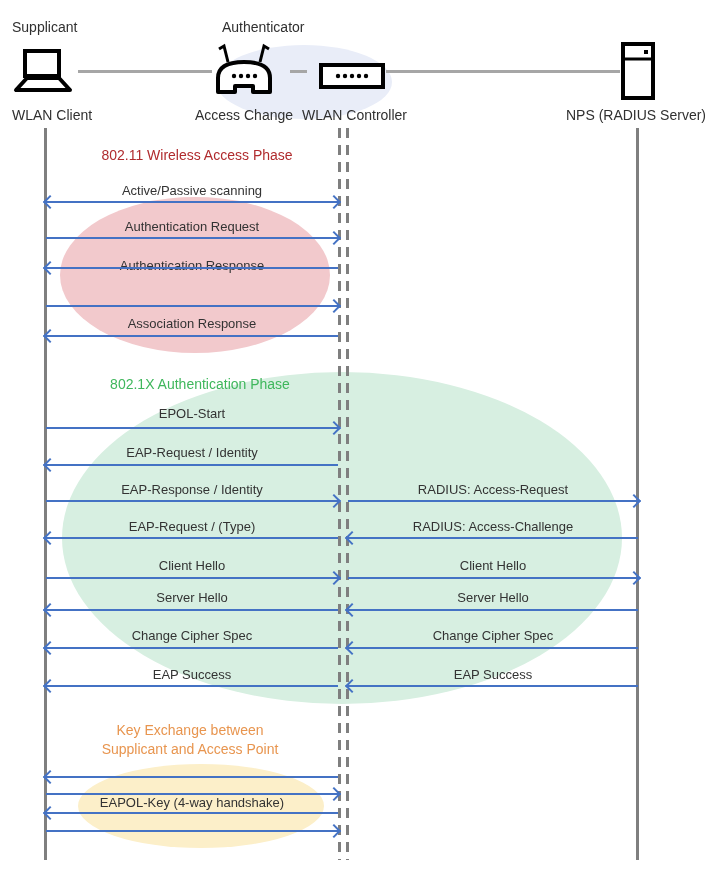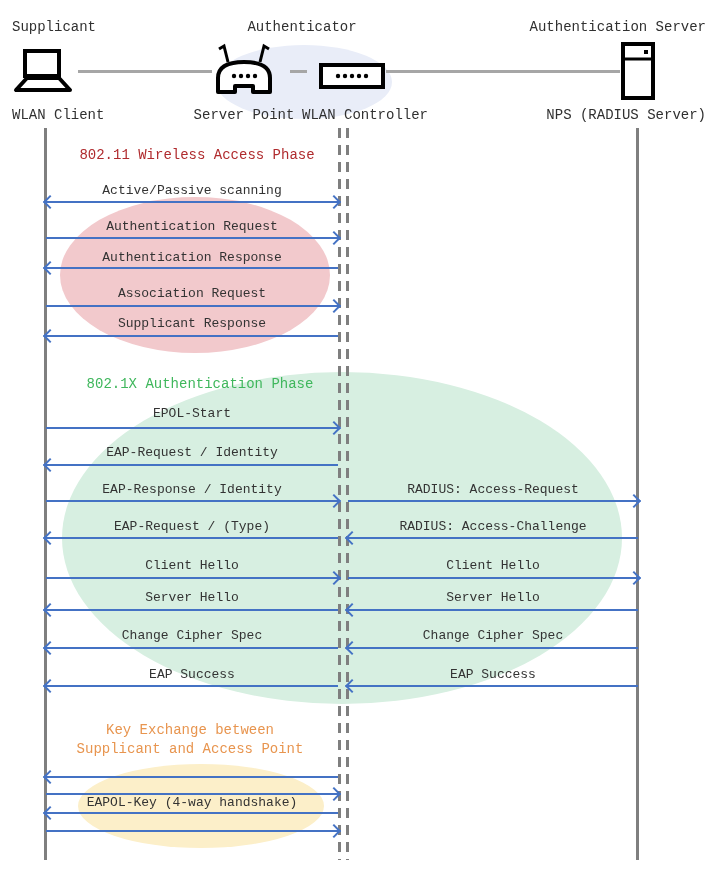--- a/index.html
+++ b/index.html
@@ -1,18 +1,18 @@
 <!DOCTYPE html>
 <html style="--arrow: #4472C4; --lifeline: #7F7F7F; --connector: #A6A6A6; --phase1: #B02B2E; --phase2: #3FB75C; --phase3: #E8954F; --ellipse_pink: #F2C9CC; --ellipse_green: #D7EFE1; --ellipse_yellow: #FCEFC9; --ellipse_blue: #E9EDF8;"><head>
 <meta charset="utf-8">
 <style>
   html,body{margin:0;padding:0;background:#ffffff;}
   .canvas{
     position:relative;width:713px;height:875px;background:#fff;
-    font-family:Liberation Mono, monospace;color:#3a3a3a;overflow:hidden;
+    font-family:Liberation Sans, sans-serif;color:#3a3a3a;overflow:hidden;
   }
   
   .ellipse{position:absolute;border-radius:50%;}
   #el-blue   {left:216px;top:45px; width:176px;height:74px; background:var(--ellipse_blue);}
   #el-pink   {left:60px; top:197px;width:270px;height:156px;background:var(--ellipse_pink);}
   #el-green  {left:62px; top:372px;width:560px;height:332px;background:var(--ellipse_green);}
   #el-yellow {left:78px; top:764px;width:246px;height:84px; background:var(--ellipse_yellow);}
   
   .lifeline{position:absolute;top:128px;height:732px;width:3px;background:var(--lifeline);}
   #ll-left {left:44px;}
@@ -21,21 +21,21 @@
   #ll-m1{left:338px;}
   #ll-m2{left:346px;}
   
   .connector{position:absolute;top:70px;height:3px;background:var(--connector);}
   #cn-1{left:78px; width:134px;}
   #cn-2{left:290px;width:17px;}
   #cn-3{left:386px;width:234px;}
   
   .toplbl{position:absolute;font-size:14px;white-space:nowrap;color:#303030;}
   #h-supplicant{left:12px;top:19px;}
-  #h-authenticator{left:222px;top:19px;width:160px;text-align:center;}
+  #h-authenticator{left:222px;top:19px;width:160px;text-align:left;}
   #h-authserver{left:520px;top:19px;width:186px;text-align:right;}
   #d-client{left:12px;top:107px;}
   #d-ap{left:188px;top:107px;width:112px;text-align:center;}
   #d-controller{left:302px;top:107px;width:120px;}
   #d-nps{left:520px;top:107px;width:186px;text-align:right;}
   
   .icon{position:absolute;}
   #ic-laptop    {left:12px; top:48px;}
   #ic-ap        {left:212px;top:42px;}
   #ic-controller{left:319px;top:63px;}
@@ -68,21 +68,20 @@
 
 <div class="canvas">
 
   <div class="ellipse" id="el-blue"></div>
   <div class="ellipse" id="el-pink"></div>
   <div class="ellipse" id="el-green"></div>
   <div class="ellipse" id="el-yellow"></div>
 
   <div class="toplbl" id="h-supplicant">Supplicant</div>
   <div class="toplbl" id="h-authenticator">Authenticator</div>
-  <div class="toplbl" id="h-authserver">Authentication Server</div>
 
   <div class="connector" id="cn-1"></div>
   <div class="connector" id="cn-2"></div>
   <div class="connector" id="cn-3"></div>
 
   <div class="icon" id="ic-laptop">
     <svg width="62" height="46" viewBox="0 0 62 46">
       <rect x="13" y="3" width="34" height="25" fill="#fff" stroke="#000" stroke-width="4"></rect>
       <path d="M4 42 L58 42 L47 30 L15 30 Z" fill="#fff" stroke="#000" stroke-width="4" stroke-linejoin="round"></path>
     </svg>
@@ -110,47 +109,46 @@
   </div>
   <div class="icon" id="ic-server">
     <svg width="34" height="58" viewBox="0 0 34 58">
       <rect x="2" y="2" width="30" height="54" fill="#fff" stroke="#000" stroke-width="4"></rect>
       <line x1="2" y1="17" x2="32" y2="17" stroke="#000" stroke-width="3"></line>
       <rect x="23" y="8" width="4" height="4" fill="#000"></rect>
     </svg>
   </div>
 
   <div class="toplbl" id="d-client">WLAN Client</div>
-  <div class="toplbl" id="d-ap">Server Point</div>
+  <div class="toplbl" id="d-ap">Access Change</div>
   <div class="toplbl" id="d-controller">WLAN Controller</div>
   <div class="toplbl" id="d-nps">NPS (RADIUS Server)</div>
 
   <div class="lifeline" id="ll-left"></div>
   <div class="lifeline dashed" id="ll-m1"></div>
   <div class="lifeline dashed" id="ll-m2"></div>
   <div class="lifeline" id="ll-right"></div>
 
   <div class="phase-title" id="p1">802.11 Wireless Access Phase</div>
   <div class="phase-title" id="p2">802.1X Authentication Phase</div>
   <div class="phase-title" id="p3a">Key Exchange between</div>
   <div class="phase-title" id="p3b">Supplicant and Access Point</div>
 
   <div class="lbl lspan" style="top:183px">Active/Passive scanning</div>
   <div class="arrow lspan both" style="top:201px"></div>
 
   <div class="lbl lspan" style="top:219px">Authentication Request</div>
   <div class="arrow lspan right" style="top:237px"></div>
 
-  <div class="lbl lspan" style="top:250px">Authentication Response</div>
+  <div class="lbl lspan" style="top:258px">Authentication Response</div>
   <div class="arrow lspan left" style="top:267px"></div>
 
-  <div class="lbl lspan" style="top:286px">Association Request</div>
   <div class="arrow lspan right" style="top:305px"></div>
 
-  <div class="lbl lspan" style="top:316px">Supplicant Response</div>
+  <div class="lbl lspan" style="top:316px">Association Response</div>
   <div class="arrow lspan left" style="top:335px"></div>
 
   <div class="lbl lspan" style="top:406px">EPOL-Start</div>
   <div class="arrow lspan right" style="top:427px"></div>
 
   <div class="lbl lspan" style="top:445px">EAP-Request / Identity</div>
   <div class="arrow lspan left" style="top:464px"></div>
 
   <div class="lbl lspan" style="top:482px">EAP-Response / Identity</div>
   <div class="arrow lspan right" style="top:500px"></div>

